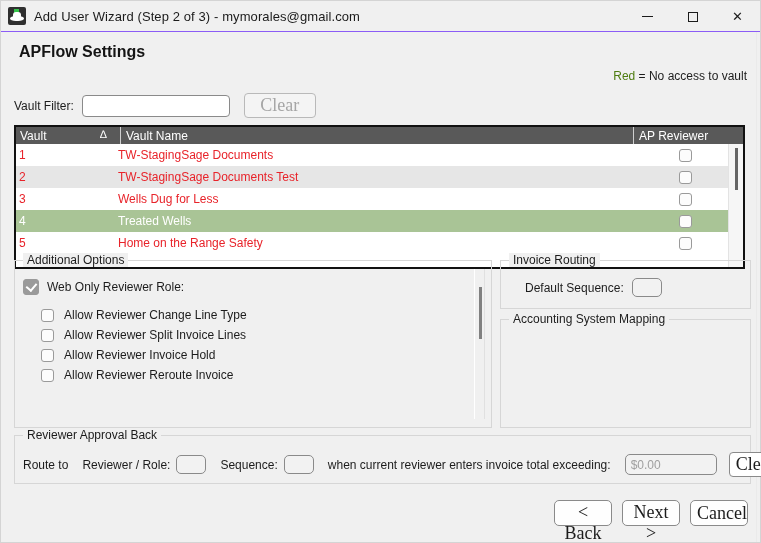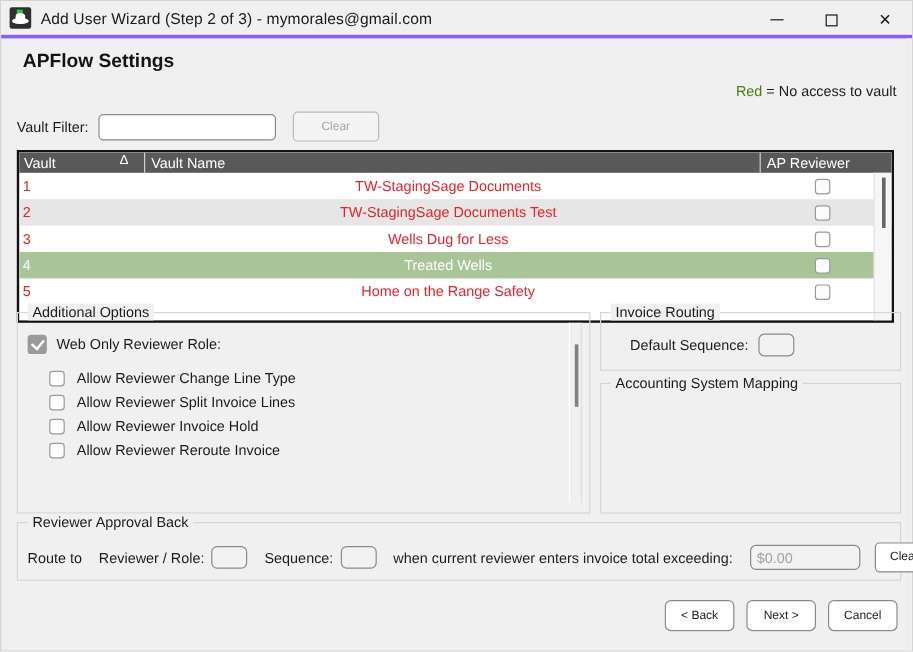--- a/index.html
+++ b/index.html
@@ -10,21 +10,21 @@
     font-size: 12px;
     color: #1c1c1c;
     background: #f0f0f0;
     overflow: hidden;
   }
   .window { position: relative; width:761px; height:543px; background:#f0f0f0; border:1px solid #d4d4d4; }
 
   
   .titlebar {
     height: 31px; background:#f0f0f0; display:flex; align-items:center;
-    border-bottom:3px solid #8b5cf6; position:relative;
+    border-bottom:1px solid #8b5cf6; position:relative;
   }
   .app-icon {
     width:18px; height:18px; margin-left:7px; margin-right:8px;
     background:#2f2f2f; border-radius:2px; position:relative; flex:none;
   }
   .app-icon .dot { position:absolute; left:6px; top:1.5px; width:5px; height:5px; background:#35c44b; }
   .app-icon .brim {
     position:absolute; left:2px; top:9px; width:14px; height:5px;
     background:#fff; border-radius:50%/60%;
   }
@@ -49,21 +49,21 @@
   
   .filter-row { position:absolute; left:13px; top:92px; display:flex; align-items:center; }
   .filter-label { font-size:12px; margin-right:8px; }
   .filter-input {
     width:148px; height:22px; border:1px solid #8a8a8a; border-radius:4px;
     background:#fff; font-family:"Liberation Sans", sans-serif; font-size:12px;
     padding:0 5px; outline:none; color:#1c1c1c;
   }
   .btn {
     border:1px solid #8a8a8a; border-radius:4px; background:#f2f2f2;
-    font-family:Liberation Sans, sans-serif; font-size:10px; color:#1c1c1c;
+    font-family:Liberation Serif, serif; font-size:18px; color:#1c1c1c;
     cursor:default;
   }
   .btn.disabled { color:#a6a6a6; background:#f4f4f4; border-color:#b9b9b9; }
   .btn-clear-filter { width:72px; height:25px; margin-left:14px; }
 
   
   .grid-wrap {
     position:absolute; left:13px; top:124px; width:731px; height:144px;
     border:2px solid #111; background:#fff; overflow:hidden;
   }
@@ -72,21 +72,21 @@
   .gh.c1 { width:100px; }
   .gh.sortmark { width:0; }
   .gh .sort { position:absolute; left:-16px; top:1px; font-size:11px; }
   .gh.c2 { width:513px; border-left:1px solid #cfcfcf; padding-left:5px; }
   .gh.c3 { width:110px; border-left:1px solid #cfcfcf; padding-left:5px; }
   .grid-body { position:relative; }
   .grow { display:flex; height:22px; align-items:center; font-size:12px; }
   .grow.alt { background:#e6e6e6; }
   .grow.selected { background:#a9c496; color:#fff; }
   .grow .gc1 { width:100px; padding-left:3px; }
-  .grow .gc2 { width:513px; padding-left:2px;text-align:center; }
+  .grow .gc2 { width:513px; padding-left:2px; }
   .grow .gc3 { width:112px; display:flex; justify-content:center; }
   .grow.red-row { color:#e8232a; }
   .cbx {
     width:13px; height:13px; border:1px solid #9a9a9a; border-radius:3px;
     background:#fcfcfc; display:inline-block; flex:none; position:relative;
   }
   .cbx.checked { background:#9a9a9a; border-color:#9a9a9a; }
   .cbx.checked:after {
     content:""; position:absolute; left:3px; top:0px; width:5px; height:8px;
     border:solid #fff; border-width:0 2px 2px 0; transform:rotate(40deg);

